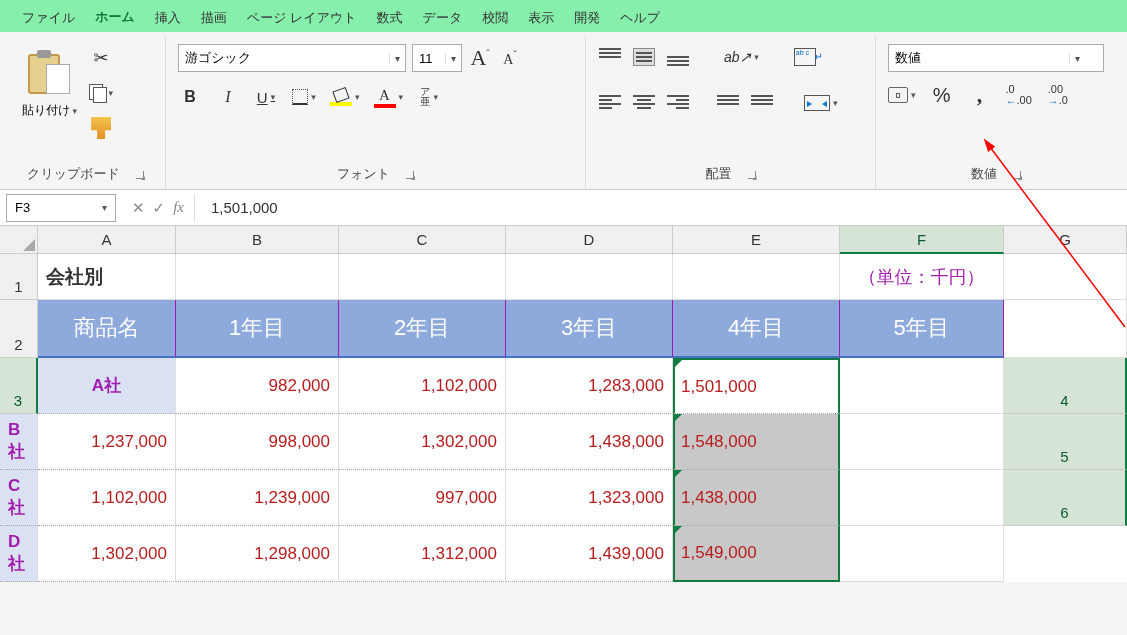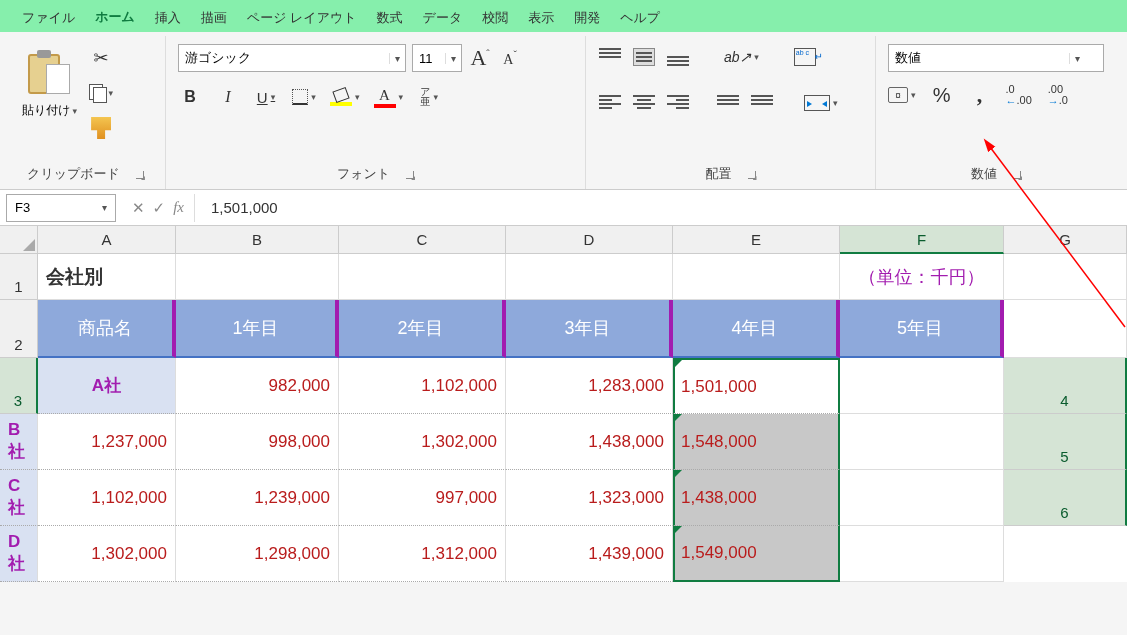--- a/index.html
+++ b/index.html
@@ -110,21 +110,21 @@
   .col-h { background: #f0f0f0; border-right: 1px solid #ccc; border-bottom: 1px solid #ccc; text-align: center; line-height: 28px; color: #333; height: 28px; font-size: 15px; }
   .col-h.sel { background: #d5e4d5; color: #0a5c2e; border-bottom: 2px solid #107c41; }
   .row-h { background: #f0f0f0; border-right: 1px solid #ccc; border-bottom: 1px solid #ccc; display: flex; align-items: flex-end; justify-content: center; color: #333; font-size: 15px; padding-bottom: 4px; }
   .row-h.sel { background: #d5e4d5; color: #0a5c2e; border-right: 2px solid #107c41; }
   .cell { border-right: 1px solid #ddd; border-bottom: 1px solid #ddd; padding: 0 8px; display: flex; align-items: center; font-size: 17px; }
   .r1 { height: 46px; }
   .r2 { height: 58px; }
   .rdata { height: 56px; }
   .title-cell { font-weight: bold; color: #333; font-size: 19px; }
   .unit-cell { justify-content: center; color: #a21caf; font-size: 18px; }
-  .hdr { background: #8ea9db; color: #fff; font-size: 18px; justify-content: center; border-bottom: 2px solid #4472c4; border-right: 4px solid #a21caf; }
+  .hdr { background: #8ea9db; color: #fff; font-size: 22px; justify-content: center; border-bottom: 2px solid #4472c4; border-right: 1px solid #a21caf; }
   .rowname { background: #d9e1f2; color: #a21caf; font-weight: bold; justify-content: center; border-bottom: 1px dotted #aaa; }
   .num { justify-content: flex-end; border-bottom: 1px dotted #aaa; color: #b91c1c; }
   .selcell { background: #c8c8c8; justify-content: flex-start; padding-left: 6px; position: relative; }
   .selcell.active { background: #fff; }
   .selcell::before { content: ""; position: absolute; left: 0; top: 0; width: 0; height: 0; border-left: 7px solid #107c41; border-bottom: 7px solid transparent; }
   .sel-border-top { border-top: 2px solid #107c41; }
   .sel-col { border-left: 2px solid #107c41; border-right: 2px solid #107c41; }
 
   .arrow-svg { position: absolute; top: 70px; left: 875px; pointer-events: none; z-index: 50; }
   

